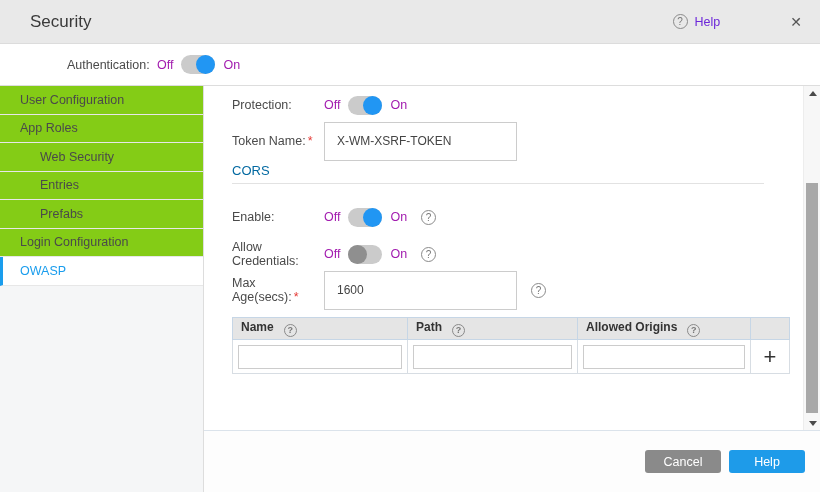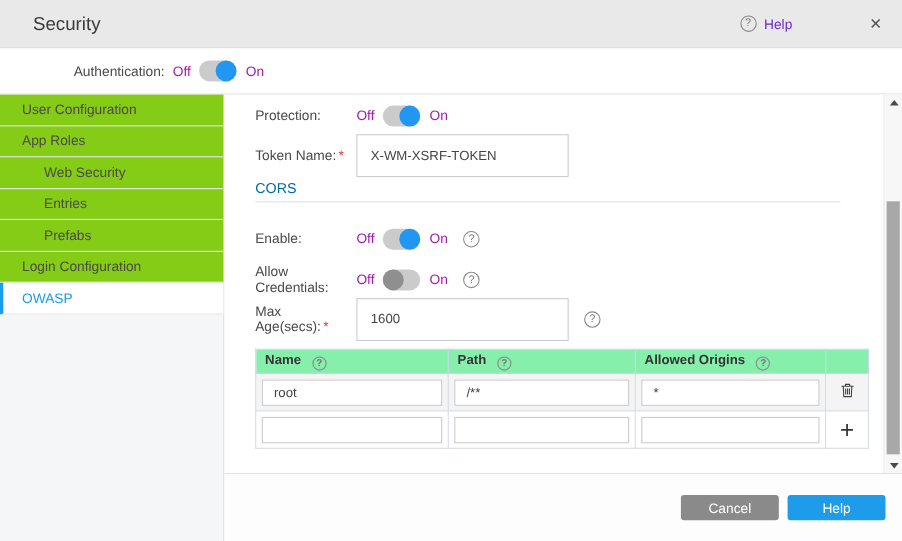--- a/index.html
+++ b/index.html
@@ -69,21 +69,21 @@
   .row-enable { height:20px; margin-top:23px; margin-bottom:17px; }
   .row-allow { height:20px; margin-bottom:15px; }
   .row-maxage { height:22px; margin-bottom:16px; }
   .help-after { margin-left:14px; cursor:pointer; }
   .path-label { height:16px; margin-bottom:4px; display:flex; align-items:center; }
 
   
   table.grid { border-collapse:collapse; width:557px; table-layout:fixed; background:#fff; }
   table.grid th, table.grid td { border:1px solid #d7dde3; padding:0; }
   table.grid th {
-    background:#86efac; height:22px; text-align:left; font-weight:600; color:#333;
+    background:#e5e5e5; height:22px; text-align:left; font-weight:600; color:#333;
     font-size:12px; padding-left:8px; border-color:#c6d6e6;
   }
   table.grid th .qmark { width:13px; height:13px; font-size:9px; margin-left:10px; vertical-align:-2px; }
   table.grid td { height:34px; }
   tr.data-row-filled td { background:#f4f4f4; }
   tr.data-row-empty  td { background:#fff; }
   .cell-input {
     width:calc(100% - 10px); height:24px; margin:0 5px; border:1px solid #ccc; background:#fff;
     font-family:inherit; font-size:12px; color:#444; padding:0 10px; outline:none; display:block;
   }
@@ -99,21 +99,21 @@
   .sb-arrow { position:absolute; left:0; width:17px; height:14px; display:flex; align-items:center; justify-content:center; cursor:pointer; }
   .sb-arrow.up { top:0; }
   .sb-arrow.down { bottom:0; }
   .tri-up { width:0; height:0; border-left:4px solid transparent; border-right:4px solid transparent; border-bottom:5px solid #4a4a4a; }
   .tri-down { width:0; height:0; border-left:4px solid transparent; border-right:4px solid transparent; border-top:5px solid #4a4a4a; }
   .sb-thumb { position:absolute; left:2px; width:12px; top:97px; height:230px; background:#a8a8a8; cursor:grab; }
 
   
   .footer { flex:1; background:#fdfdfd; display:flex; align-items:center; justify-content:flex-end; gap:8px; padding-right:15px; }
   .btn {
-    width:89px; height:23px; border:none; border-radius:3px; color:#fff;
+    width:76px; height:23px; border:none; border-radius:3px; color:#fff;
     font-family:inherit; font-size:12.5px; cursor:pointer; display:inline-flex;
     align-items:center; justify-content:center;
   }
   .btn-cancel { background:#8a8a8a; }
   .btn-save { background:#1e9be9; }
 </style>
 </head>
 <body>
 
 <div class="dialog">
@@ -226,38 +226,20 @@
             </colgroup>
           <thead>
             <tr>
               <th><span>Name</span><span class="qmark">?</span></th>
               <th><span>Path</span><span class="qmark">?</span></th>
               <th><span>Allowed Origins</span><span class="qmark">?</span></th>
               <th></th>
             </tr>
           </thead>
           <tbody>
-            <tr class="data-row-filled">
-              <td>
-                  <input class="cell-input" type="text" value="root" style="">
-                </td>
-              <td>
-                  <input class="cell-input" type="text" value="/**" style="">
-                </td>
-              <td>
-                  <input class="cell-input" type="text" value="*" style="">
-                </td>
-              <td class="action-cell">
-                <button class="icon-btn">
-                  <svg width="13" height="14" viewBox="0 0 13 14">
-                    <path d="M1 3.2h11 M4.6 3.2V1.4h3.8v1.8 M2.6 3.2l.5 9.4h6.8l.5-9.4 M4.8 5.2v5.4 M6.5 5.2v5.4 M8.2 5.2v5.4" stroke="#444" stroke-width="1" fill="none"></path>
-                  </svg>
-                </button>
-              </td>
-            </tr>
             <tr class="data-row-empty">
               <td>
                   <input class="cell-input" type="text" value="" style="">
                 </td>
               <td>
                   <input class="cell-input" type="text" value="" style="">
                 </td>
               <td>
                   <input class="cell-input" type="text" value="" style="">
                 </td>

